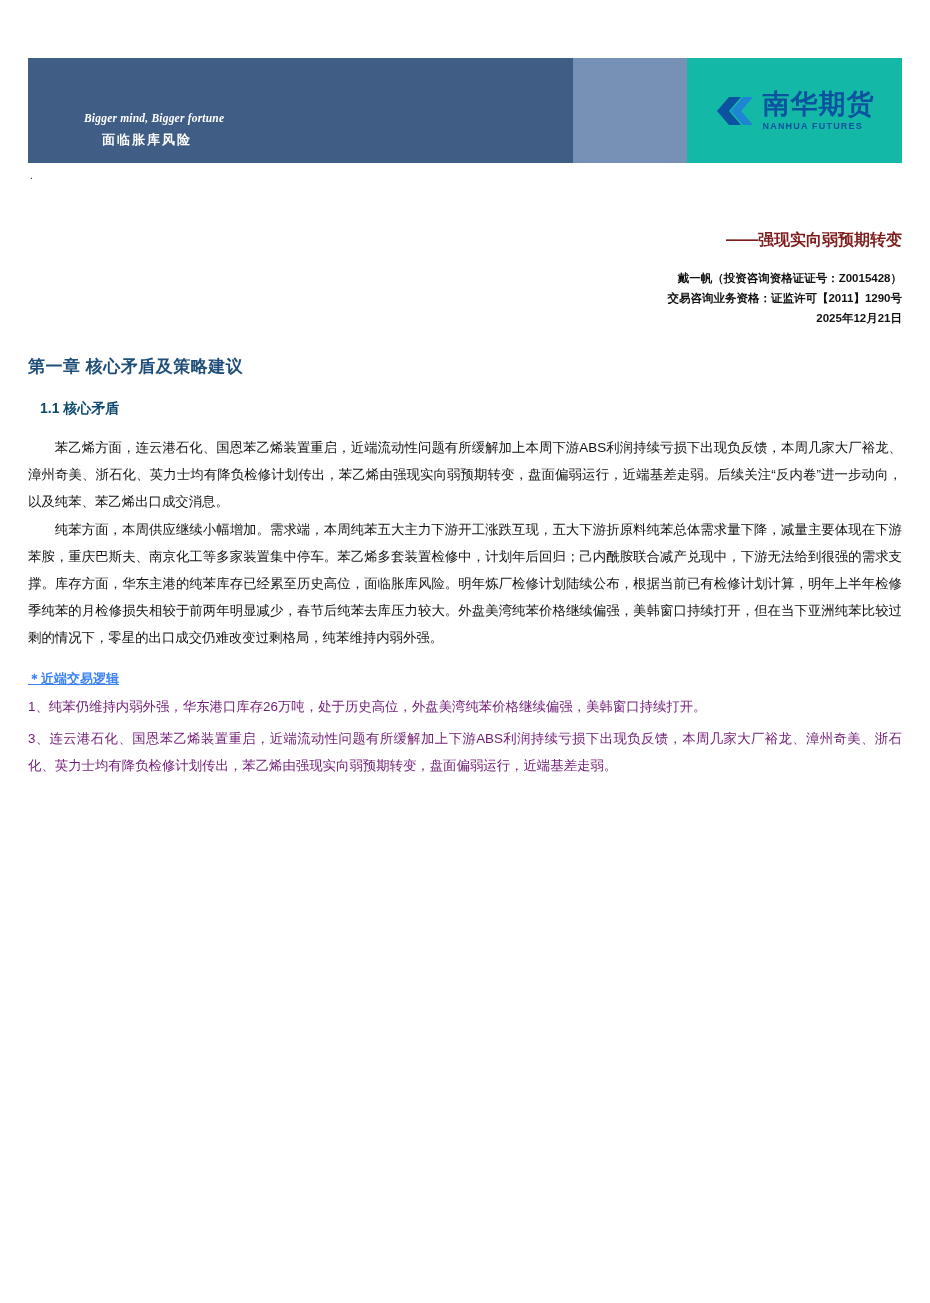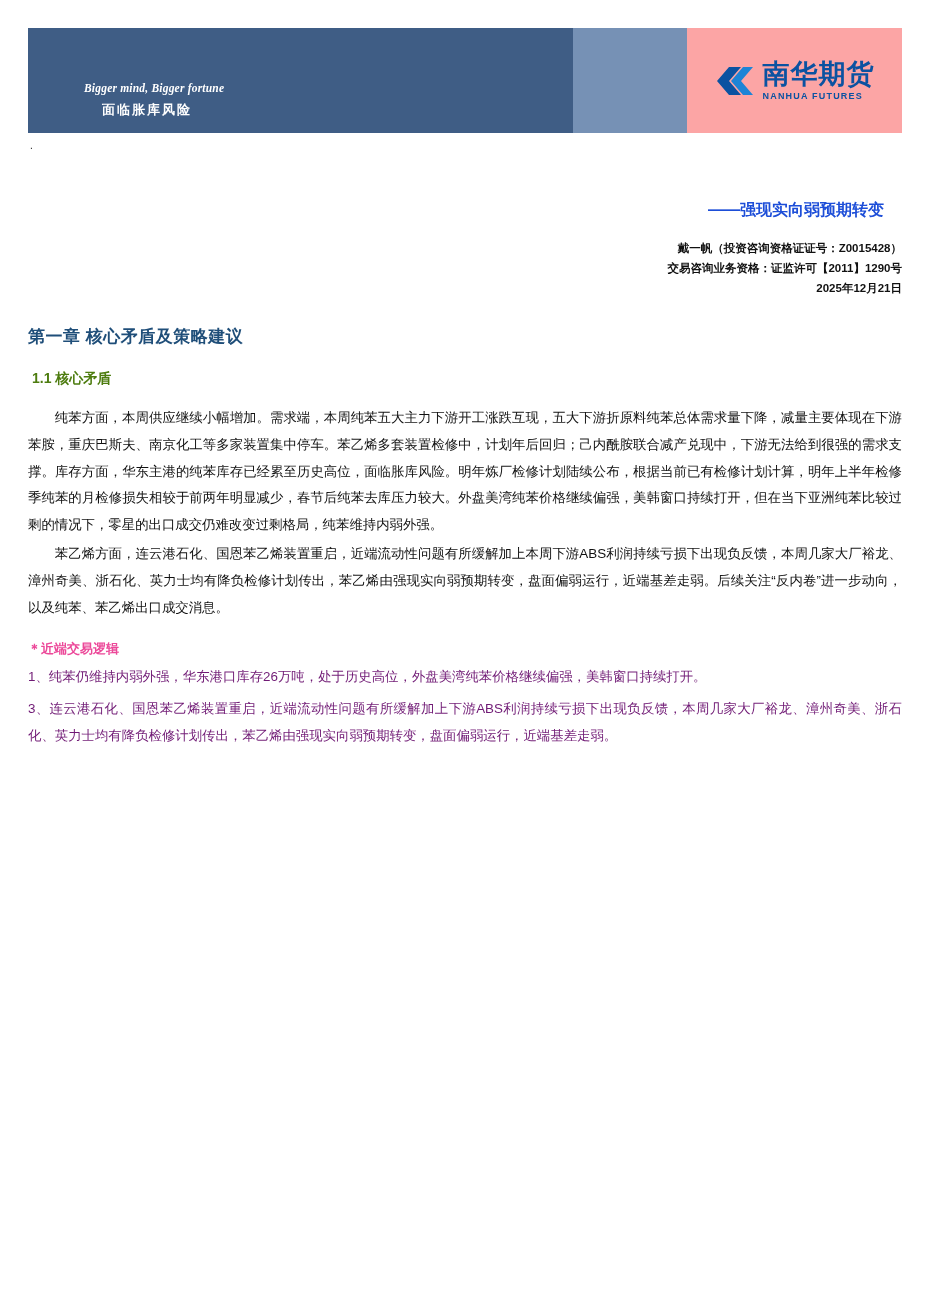--- a/index.html
+++ b/index.html
@@ -9,20 +9,21 @@
     background:#ffffff;
     font-family:"Liberation Sans","DejaVu Sans",sans-serif;
     color:#000;
     overflow:hidden;
   }
   .page{
     position:relative;
     width:930px;
     height:936px;
     box-sizing:border-box;
+    margin-top:30px;
   }
 
   
   .banner{
     position:absolute;
     left:28px; top:28px;
     width:874px; height:105px;
     display:flex;
     overflow:hidden;
   }
@@ -57,21 +58,21 @@
     font-size:13px;
     font-weight:bold;
     letter-spacing:2px;
     margin-top:4px;
     padding-left:18px;
   }
   .logo-box{
     position:absolute;
     right:0; top:0;
     width:215px; height:105px;
-    background:#fca5a5;
+    background:#14b8a6;
     display:flex;
     align-items:center;
     justify-content:center;
     gap:8px;
   }
   .logo-mark{
     width:40px;height:40px;
     position:relative;
     flex:0 0 auto;
   }
@@ -104,24 +105,24 @@
   .doc-title{
     position:absolute;
     left:28px; top:163px;
     font-size:25px;
     font-weight:bold;
     color:#1f4e79;
     letter-spacing:.5px;
   }
   .doc-subtitle{
     position:absolute;
-    right:46px; top:200px;
+    right:28px; top:200px;
     font-size:16px;
     font-weight:bold;
-    color:#1d4ed8;
+    color:#7f1d1d;
   }
   .meta{
     position:absolute;
     right:28px; top:238px;
     text-align:right;
     font-size:11.5px;
     font-weight:bold;
     color:#111;
     line-height:1.75;
   }
@@ -131,24 +132,24 @@
     position:absolute;
     left:28px; top:325px;
     font-size:17px;
     font-weight:bold;
     color:#1f4e79;
     letter-spacing:.5px;
     text-align:center;
   }
   .h2{
     position:absolute;
-    left:32px; top:370px;
+    left:40px; top:370px;
     font-size:14px;
     font-weight:bold;
-    color:#4d7c0f;
+    color:#0c4a6e;
   }
 
   .body-wrap{
     position:absolute;
     left:28px; top:405px;
     width:874px;
   }
   p.para{
     margin:0 0 0 0;
     font-size:13.4px;
@@ -156,21 +157,22 @@
     text-align:justify;
     text-indent:2em;
     color:#111;
   }
   p.para + p.para{ margin-top:2px; }
 
   .h3{
     margin-top:18px;
     font-size:13px;
     font-weight:bold;
-    color:#ec4899;
+    color:#3b82f6;
+    text-decoration:underline;
   }
   p.item{
     margin:6px 0 0 0;
     font-size:13.4px;
     line-height:2.0;
     text-align:justify;
     color:#701a75;
   }
 </style>
 </head>
@@ -207,21 +209,21 @@
   <div class="meta">
     <div>戴一帆（投资咨询资格证证号：Z0015428）</div>
     <div>交易咨询业务资格：证监许可【2011】1290号</div>
     <div>2025年12月21日</div>
   </div>
 
   <div class="h1">第一章  核心矛盾及策略建议</div>
   <div class="h2">1.1 核心矛盾</div>
 
   <div class="body-wrap">
+    <p class="para">苯乙烯方面，连云港石化、国恩苯乙烯装置重启，近端流动性问题有所缓解加上本周下游ABS利润持续亏损下出现负反馈，本周几家大厂裕龙、漳州奇美、浙石化、英力士均有降负检修计划传出，苯乙烯由强现实向弱预期转变，盘面偏弱运行，近端基差走弱。后续关注“反内卷”进一步动向，以及纯苯、苯乙烯出口成交消息。</p>
     <p class="para">纯苯方面，本周供应继续小幅增加。需求端，本周纯苯五大主力下游开工涨跌互现，五大下游折原料纯苯总体需求量下降，减量主要体现在下游苯胺，重庆巴斯夫、南京化工等多家装置集中停车。苯乙烯多套装置检修中，计划年后回归；己内酰胺联合减产兑现中，下游无法给到很强的需求支撑。库存方面，华东主港的纯苯库存已经累至历史高位，面临胀库风险。明年炼厂检修计划陆续公布，根据当前已有检修计划计算，明年上半年检修季纯苯的月检修损失相较于前两年明显减少，春节后纯苯去库压力较大。外盘美湾纯苯价格继续偏强，美韩窗口持续打开，但在当下亚洲纯苯比较过剩的情况下，零星的出口成交仍难改变过剩格局，纯苯维持内弱外强。</p>
-    <p class="para">苯乙烯方面，连云港石化、国恩苯乙烯装置重启，近端流动性问题有所缓解加上本周下游ABS利润持续亏损下出现负反馈，本周几家大厂裕龙、漳州奇美、浙石化、英力士均有降负检修计划传出，苯乙烯由强现实向弱预期转变，盘面偏弱运行，近端基差走弱。后续关注“反内卷”进一步动向，以及纯苯、苯乙烯出口成交消息。</p>
 
     <div class="h3">＊近端交易逻辑</div>
     <p class="item">1、纯苯仍维持内弱外强，华东港口库存26万吨，处于历史高位，外盘美湾纯苯价格继续偏强，美韩窗口持续打开。</p>
     <p class="item">3、连云港石化、国恩苯乙烯装置重启，近端流动性问题有所缓解加上下游ABS利润持续亏损下出现负反馈，本周几家大厂裕龙、漳州奇美、浙石化、英力士均有降负检修计划传出，苯乙烯由强现实向弱预期转变，盘面偏弱运行，近端基差走弱。</p>
   </div>
 
 </div>
 
 </body></html>

